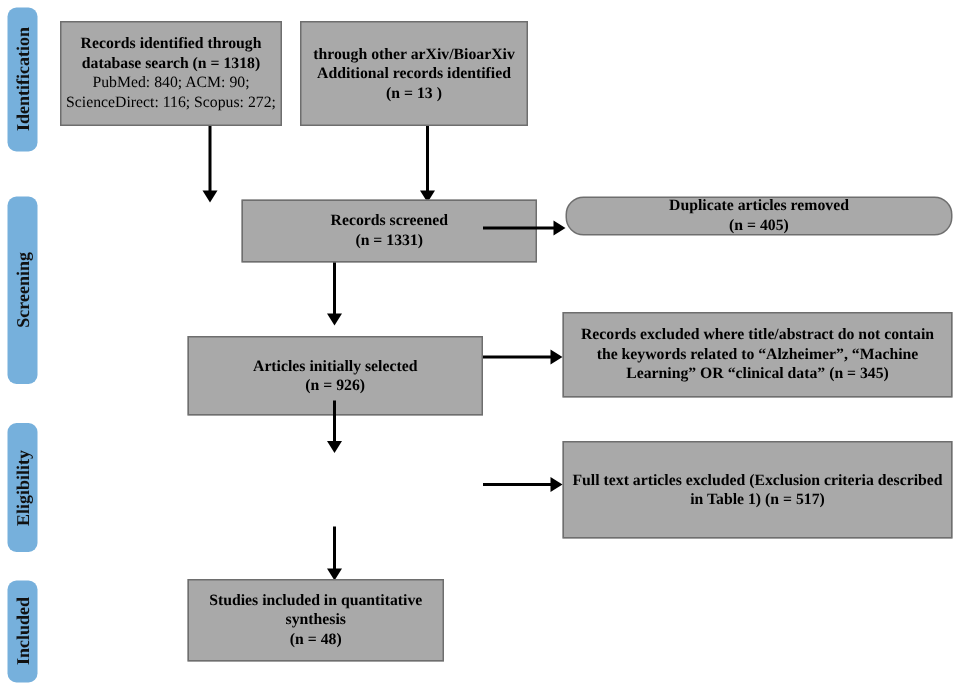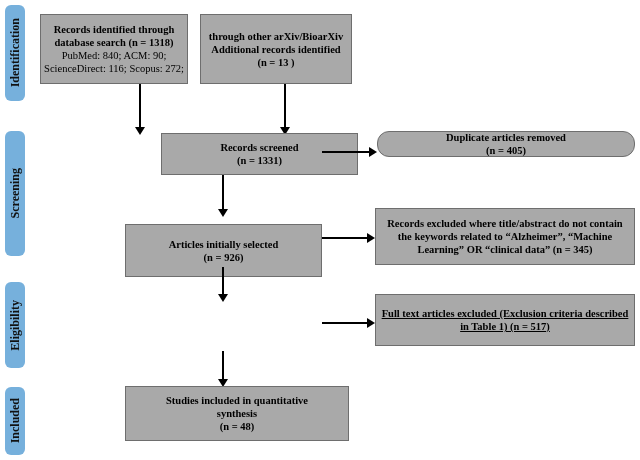--- a/index.html
+++ b/index.html
@@ -155,29 +155,29 @@
     <div class="line b">Records excluded where title/abstract do not contain the keywords related to “Alzheimer”, “Machine Learning”  OR “clinical data” (n = 345)</div>
   </div>
 
   <div class="hline" style="left:322px; top:237px; width:46px;"></div>
   <div class="arrow-right" style="left:367px; top:233px;"></div>
 
   <div class="vline" style="left:222px; top:267px; height:29px;"></div>
   <div class="arrow-down" style="left:218px; top:294px;"></div>
 
 
-  <div class="box wrap" style="left:375px; top:294px; width:260px; height:52px;text-decoration:underline;">
+  <div class="box wrap" style="left:375px; top:294px; width:260px; height:65px;">
     <div class="line b">Full text articles excluded (Exclusion criteria described in Table 1) (n = 517)</div>
   </div>
 
   <div class="hline" style="left:322px; top:322px; width:46px;"></div>
   <div class="arrow-right" style="left:367px; top:318px;"></div>
 
   <div class="vline" style="left:222px; top:351px; height:30px;"></div>
   <div class="arrow-down" style="left:218px; top:379px;"></div>
 
-  <div class="box" style="left:125px; top:386px; width:224px; height:55px;">
+  <div class="box" style="left:125px; top:386px; width:171px; height:55px;">
     <div class="line b">Studies included in quantitative</div>
     <div class="line b">synthesis</div>
     <div class="line b">(n = 48)</div>
   </div>
 
 </div>
 
 </body></html>

